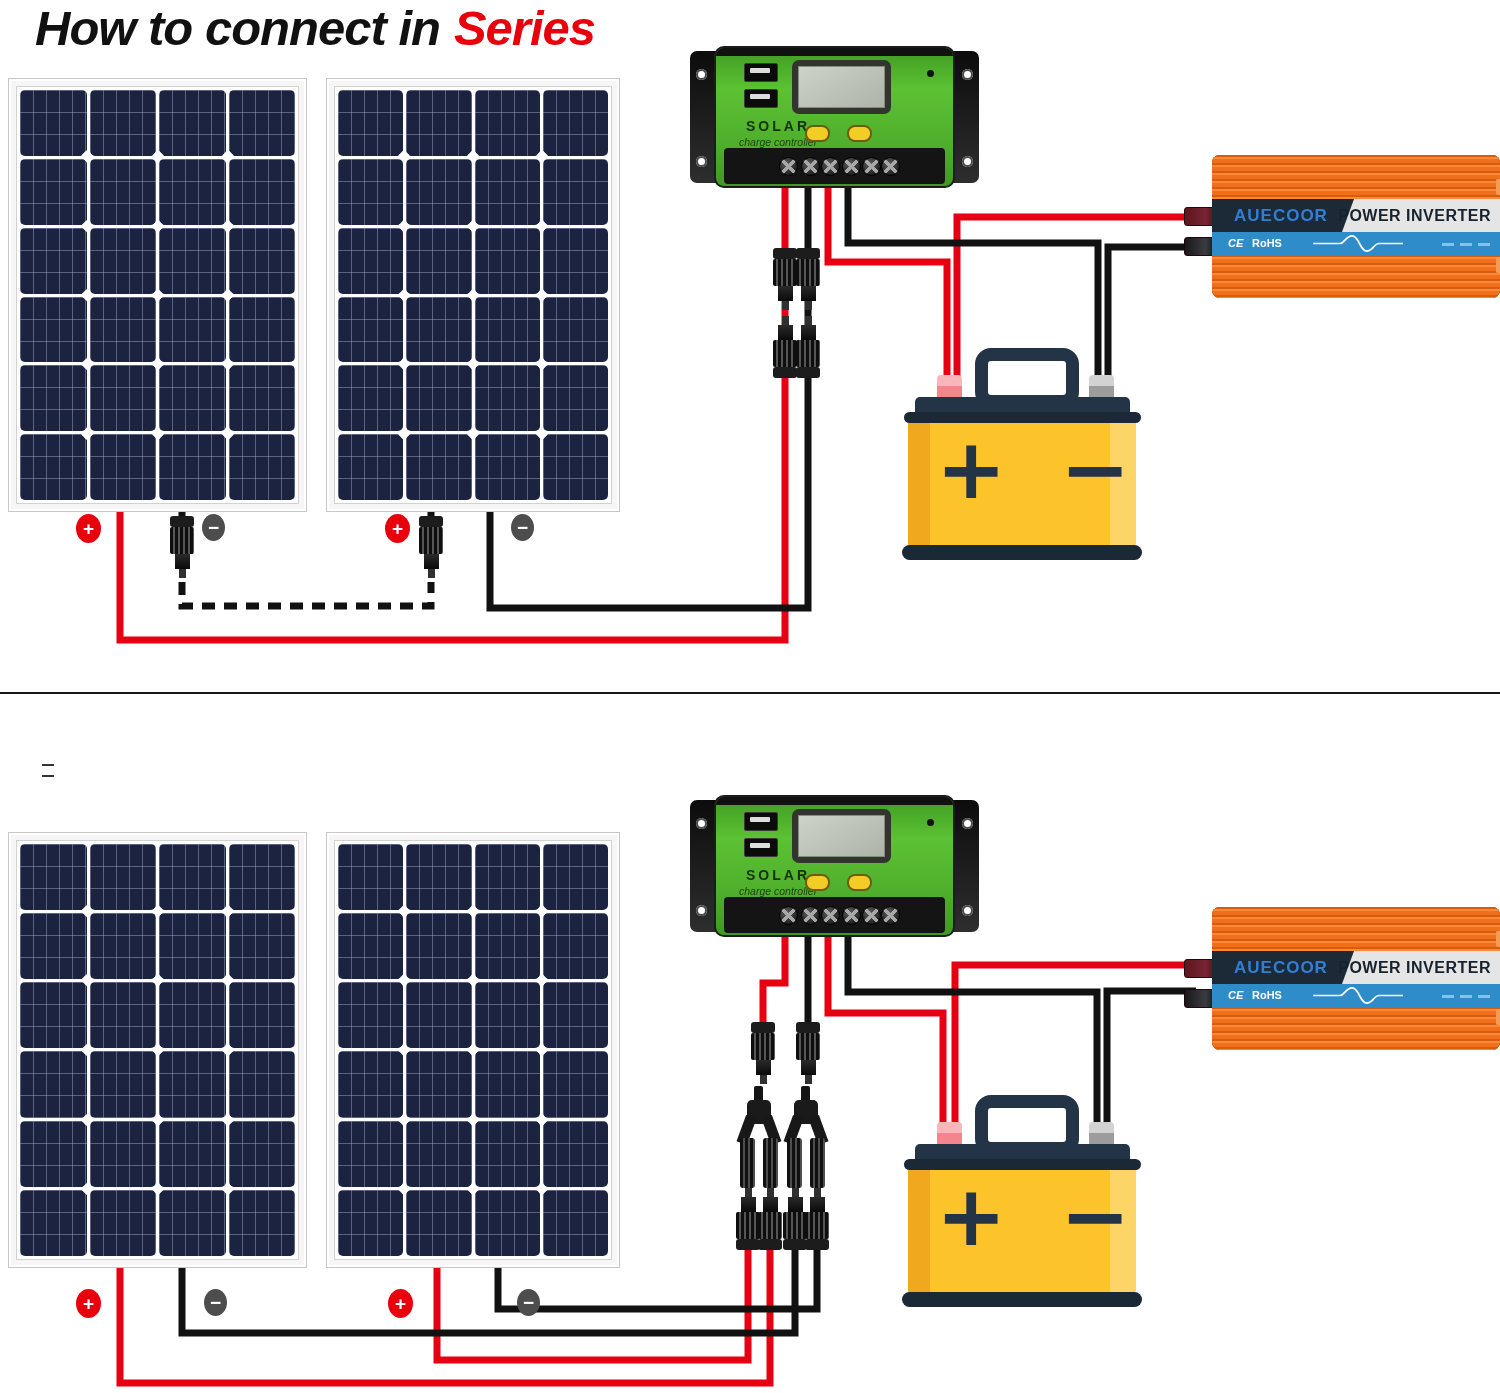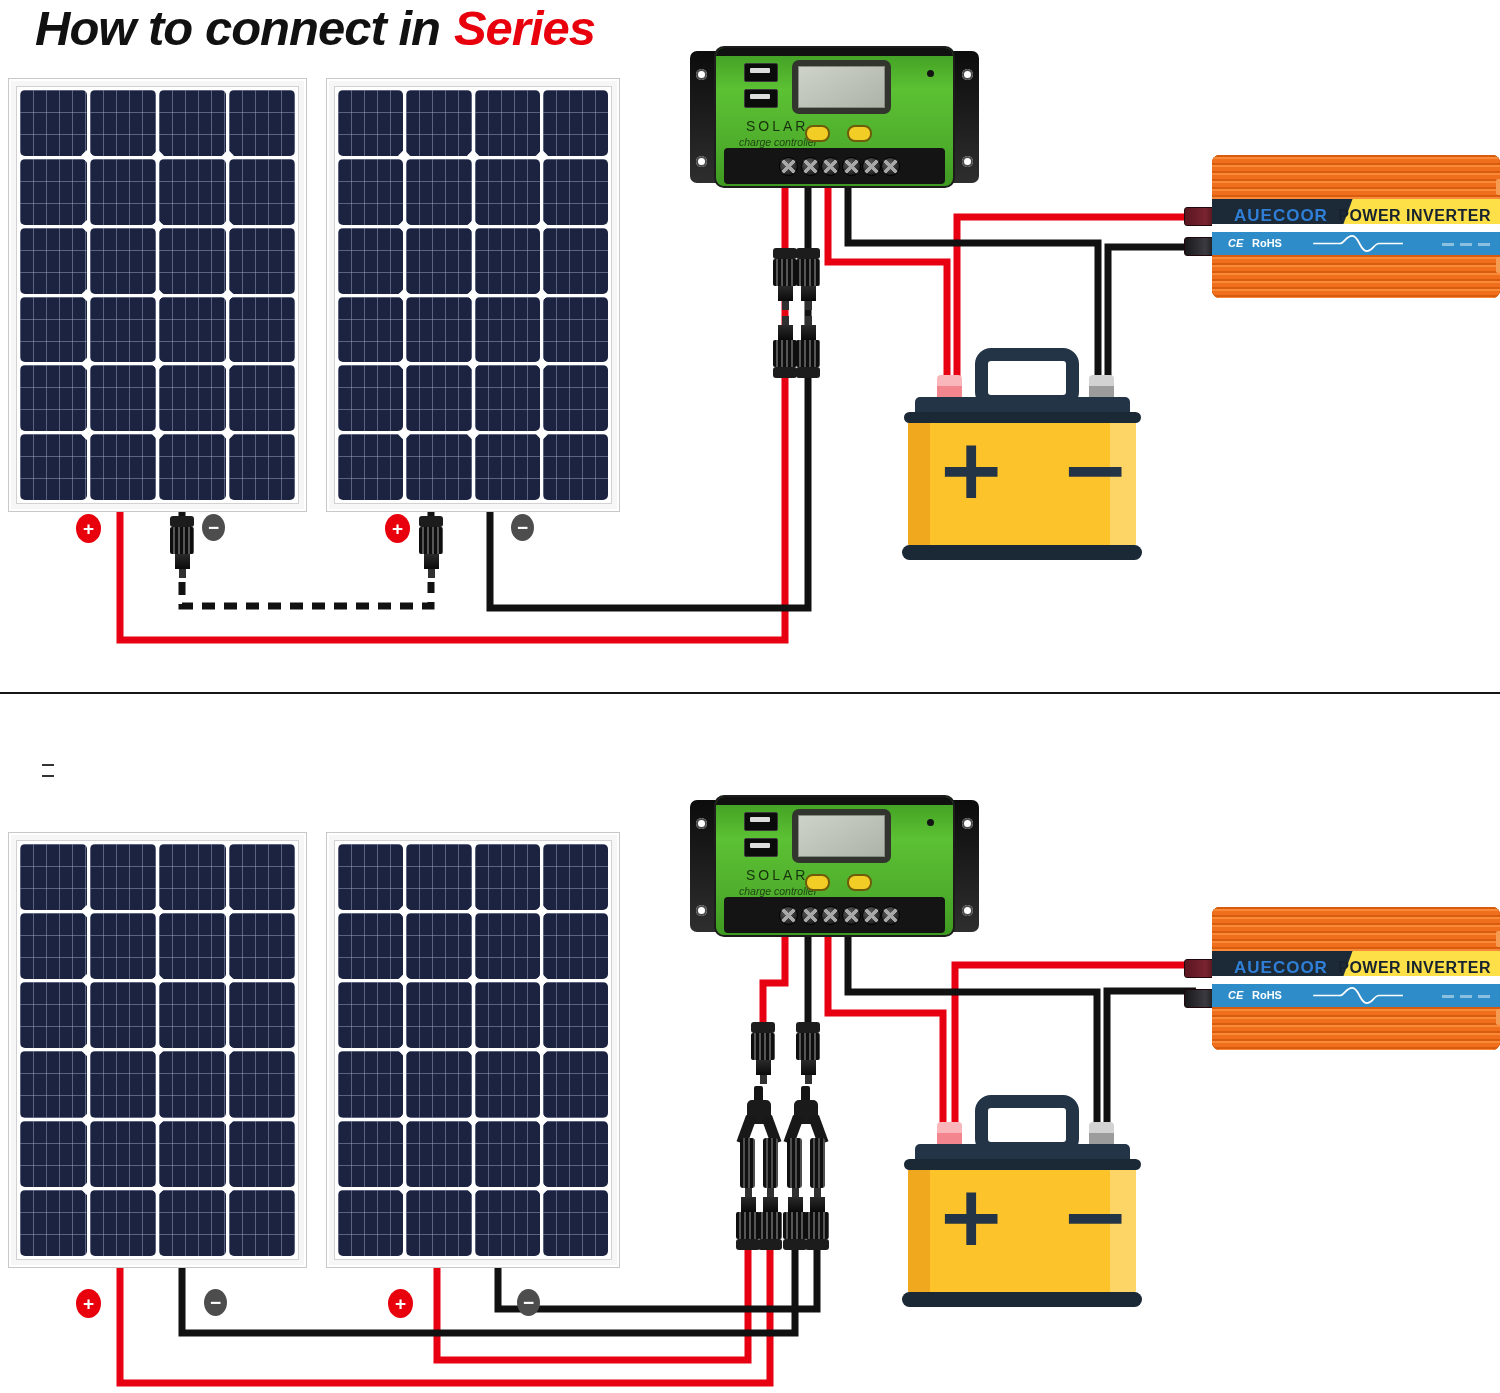--- a/index.html
+++ b/index.html
@@ -61,21 +61,21 @@
   .ctl-usb{position:absolute;left:28px;top:15px;}
   .usb-port{width:32px;height:17px;background:#0b0b0b;border:1px solid #3a3a3a;border-radius:2px;
             position:relative;margin-bottom:7px;}
   .usb-port::after{content:"";position:absolute;left:5px;top:4px;width:20px;height:5px;
                    background:#ddd;border-radius:1px;}
   .ctl-screen{position:absolute;left:76px;top:12px;width:99px;height:54px;background:#31352d;
               border-radius:7px;padding:6px;box-sizing:border-box;}
   .ctl-screen-in{width:100%;height:100%;background:linear-gradient(150deg,#ced3ca,#adb3a7);
                  border:1px solid #868c81;box-sizing:border-box;}
   .ctl-led{position:absolute;left:211px;top:22px;width:7px;height:7px;border-radius:50%;background:#141414;}
-  .ctl-brand{position:absolute;left:30px;top:70px;font-weight:400;font-size:14px;
+  .ctl-brand{position:absolute;left:30px;top:70px;font-weight:700;font-size:14px;
              letter-spacing:3px;color:#16320c;}
   .ctl-sub{position:absolute;left:23px;top:88px;font-style:italic;font-size:10.5px;color:#1d4312;}
   .ctl-btn{position:absolute;top:77px;width:21px;height:13px;border-radius:8px;
            background:var(--button_yellow,#f2cd25);border:2px solid #6f5c0a;box-sizing:content-box;}
   .ctl-btn.b1{left:89px;} .ctl-btn.b2{left:131px;}
   .ctl-terms{position:absolute;left:8px;right:8px;bottom:2px;height:36px;background:#141414;border-radius:4px;}
   .term{position:absolute;top:9px;width:17px;height:17px;border-radius:50%;border:1px solid #000;
         background:
           linear-gradient(45deg,transparent 44%,#a8a8a8 44% 56%,transparent 56%),
           linear-gradient(135deg,transparent 44%,#a8a8a8 44% 56%,transparent 56%),
@@ -85,21 +85,21 @@
 
   
   .inverter{position:relative;width:288px;height:143px;}
   .inv-body{position:absolute;inset:0;background:var(--inverter_orange,#f0701d);border-radius:8px;
             overflow:hidden;box-shadow:inset 0 0 0 1px #b34a08,inset 6px 0 0 #d35a0d,inset -6px 0 0 #d35a0d;}
   .inv-fins{position:absolute;left:0;right:0;
             background:repeating-linear-gradient(to bottom,#d95c0e 0 2px,#f98a3a 2px 4px,#ef6f1c 4px 8px);}
   .inv-fins.top{top:0;height:44px;}
   .inv-fins.bottom{bottom:0;height:43px;}
   .inv-mid{position:absolute;left:0;right:0;top:44px;height:56px;background:#fff;}
-  .inv-white{position:absolute;left:0;right:0;top:0;height:25px;background:#fde047;overflow:hidden;}
+  .inv-white{position:absolute;left:0;right:0;top:0;height:33px;background:#e5e5e5;overflow:hidden;}
   .inv-navy{position:absolute;left:-16px;top:0;width:152px;height:100%;
             background:var(--inverter_navy,#1c2a38);transform:skewX(-20deg);}
   .inv-brand{position:absolute;left:22px;top:7px;font-weight:800;font-size:17px;letter-spacing:1px;
              color:var(--inverter_brand_blue,#2f7fd6);z-index:2;}
   .inv-product{position:absolute;right:9px;top:8px;font-weight:800;font-size:16px;letter-spacing:.5px;
                color:#16222e;z-index:2;}
   .inv-blue{position:absolute;left:0;right:0;top:33px;height:23px;background:var(--inverter_band_blue,#2e8cc9);}
   .inv-ce{position:absolute;left:16px;top:5px;color:#fff;font-weight:800;font-size:11px;font-style:italic;}
   .inv-rohs{position:absolute;left:40px;top:5px;color:#fff;font-weight:800;font-size:11px;}
   .inv-sine{position:absolute;left:92px;top:1px;width:110px;height:21px;}

